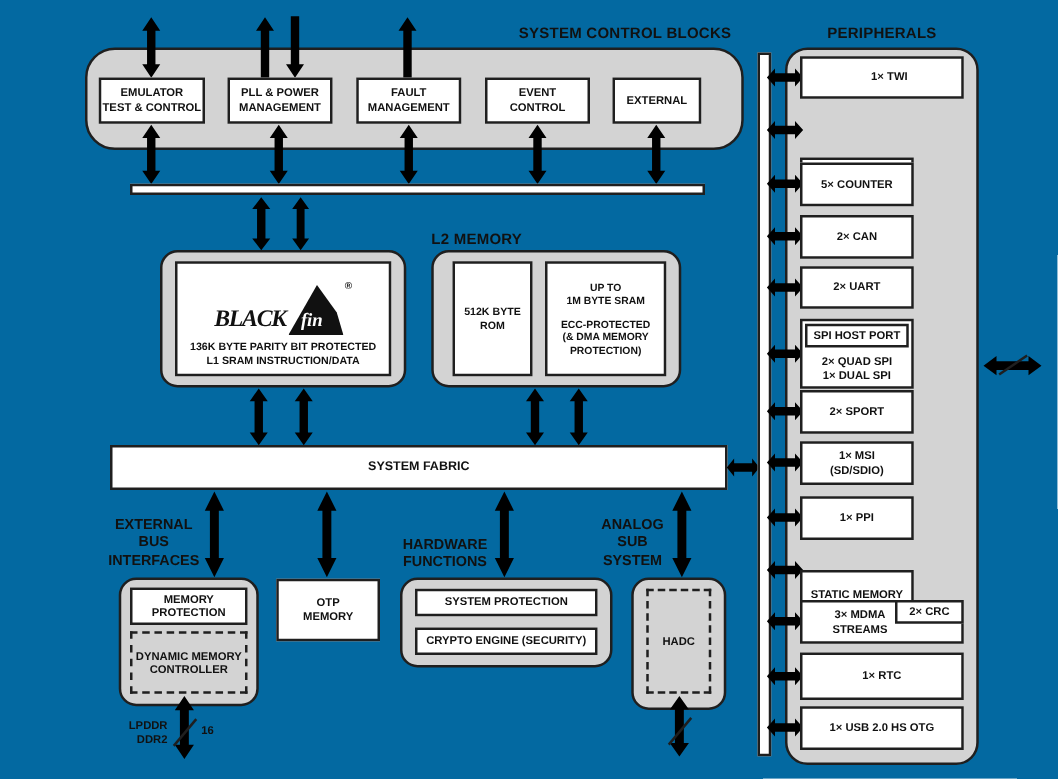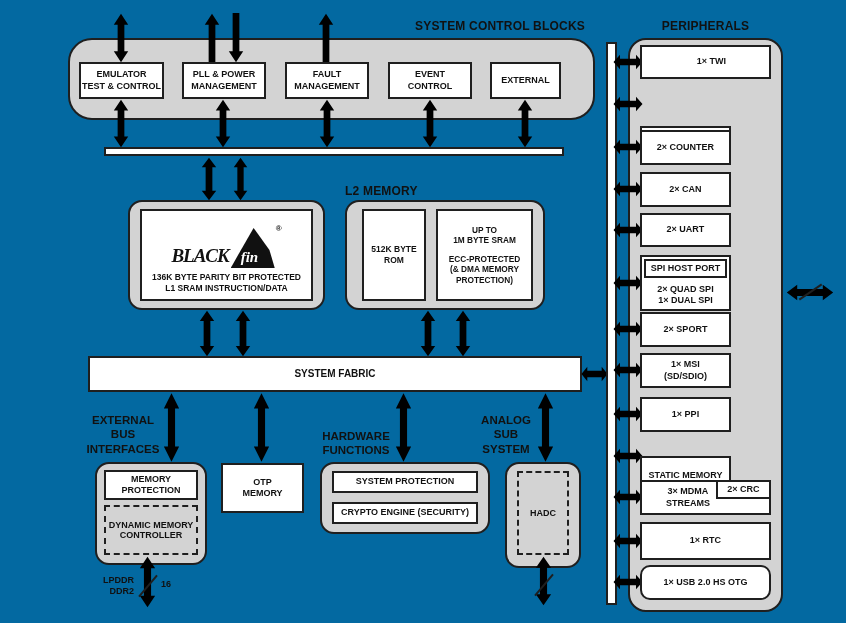--- a/index.html
+++ b/index.html
@@ -265,21 +265,21 @@
       <use href="#p-hdbl"></use>
     </svg>
 
   <div class="box" style="left:640px;top:45px;width:131px;height:34px;padding-left:12px;">
     <div>1× TWI</div>
   </div>
   <div class="box" style="left:640px;top:87px;width:91px;height:35px;margin-top:39px;">
     <div>8× TIMER</div>
   </div>
   <div class="box" style="left:640px;top:130px;width:91px;height:35px;">
-    <div>2× COUNTER</div>
+    <div>5× COUNTER</div>
   </div>
   <div class="box" style="left:640px;top:172px;width:91px;height:35px;">
     <div>2× CAN</div>
   </div>
   <div class="box" style="left:640px;top:213px;width:91px;height:34px;">
     <div>2× UART</div>
   </div>
   <div class="box" style="left:640px;top:255px;width:91px;height:56px;justify-content:flex-end;padding-bottom:3px;">
     <div class="box" style="left:2px;top:2px;right:2px;width:83px;height:19px;border-width:2px;">
       <div>SPI HOST PORT</div>
@@ -309,21 +309,21 @@
       <div>STREAMS</div>
     </div>
   </div>
   <div class="box" style="left:716px;top:480px;width:55px;height:19px;">
     <div>2× CRC</div>
   </div>
 
   <div class="box" style="left:640px;top:522px;width:131px;height:38px;">
     <div>1× RTC</div>
   </div>
-  <div class="box" style="left:640px;top:565px;width:131px;height:35px;border-radius:10px;">
+  <div class="box" style="left:640px;top:565px;width:131px;height:35px;">
     <div>1× USB 2.0 HS OTG</div>
   </div>
 
   <svg class="arr" viewBox="0 0 60 20" preserveAspectRatio="none" style="left:786px;top:284px;width:48px;height:17px;">
       <use href="#p-hdbl"></use>
     </svg>
   <div class="slash" style="left:797px;top:291px;width:27px;transform:rotate(-34deg);"></div>
 
 </div>
 

